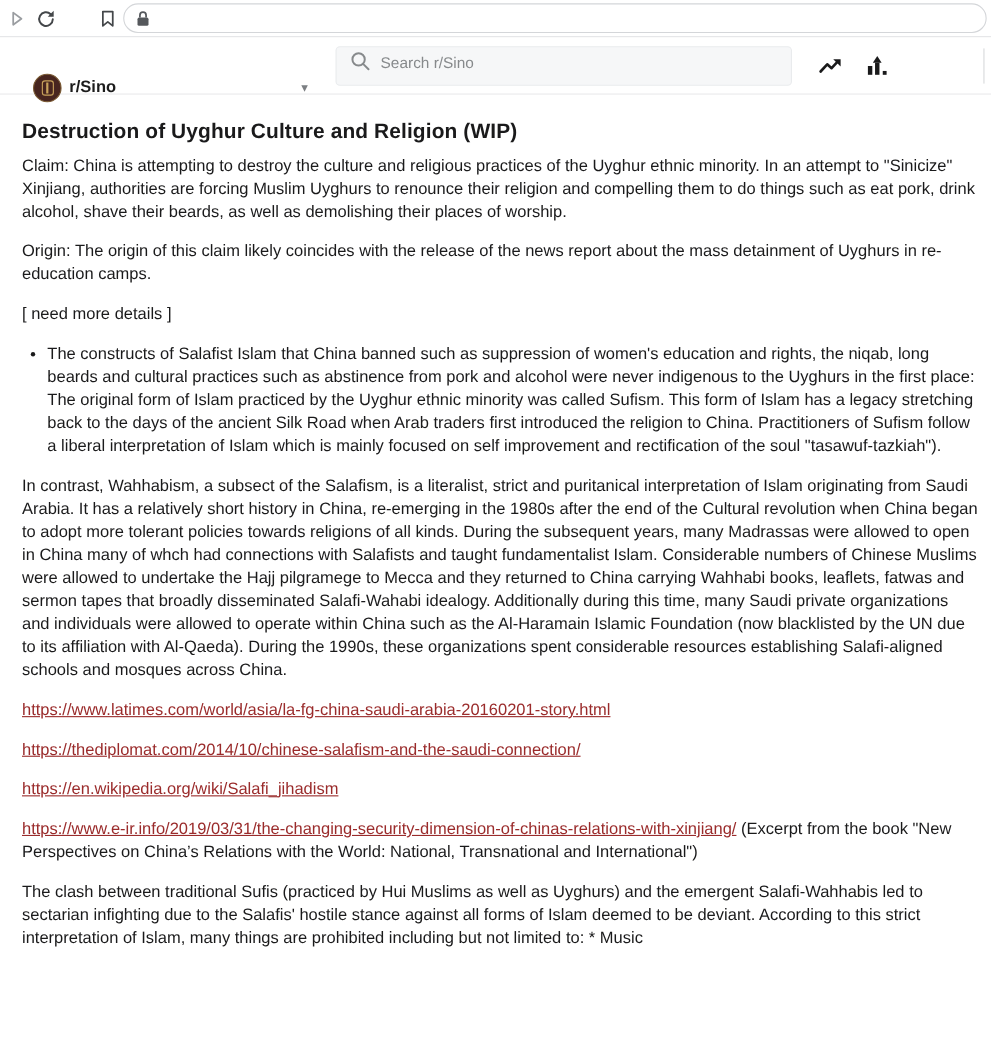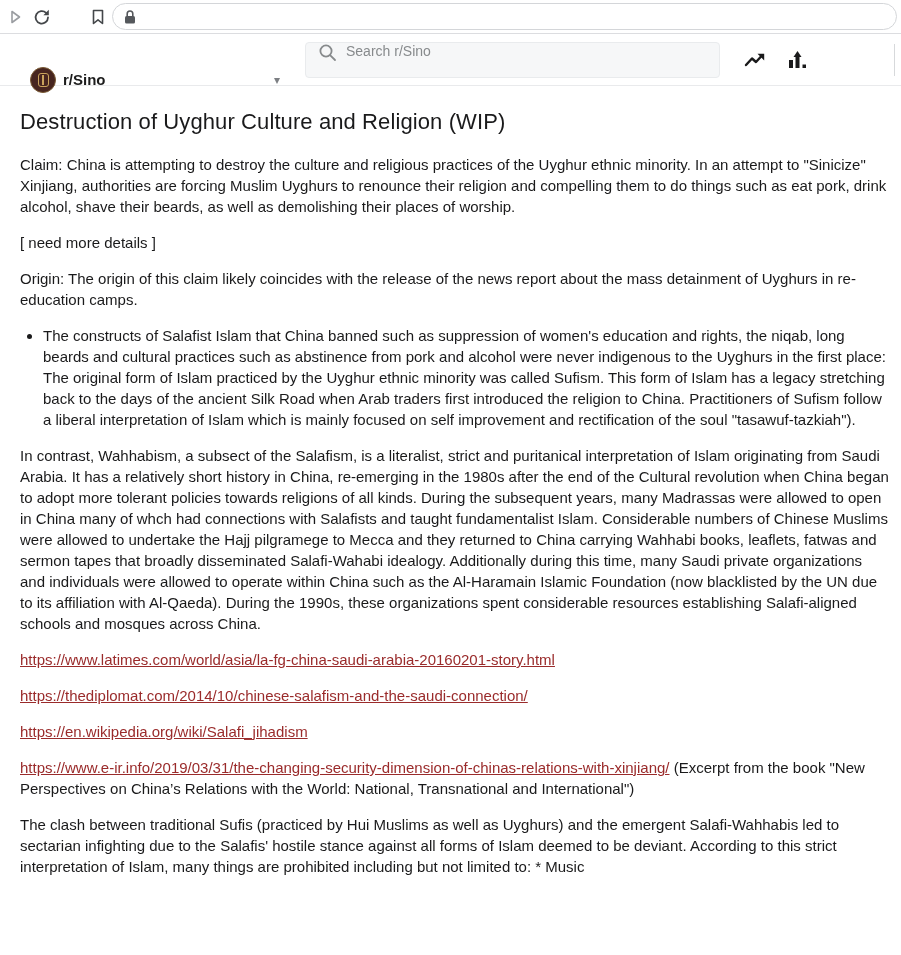--- a/index.html
+++ b/index.html
@@ -37,33 +37,33 @@
   .community { display: flex; align-items: center; margin-left: 30px; width: 250px; cursor: pointer; margin-top: 40px; }
   .avatar { width: 26px; height: 26px; border-radius: 50%; background: #47251f;
     border: 1px solid #7a5a33; display: flex; align-items: center; justify-content: center; flex: 0 0 auto; }
   .emblem { width: 11px; height: 14px; border: 1.5px solid #c9a35c; border-radius: 3px; position: relative; }
   .emblem::after { content: ""; position: absolute; left: 50%; top: 1px; bottom: 1px; width: 2px;
     margin-left: -1px; background: #c9a35c; }
   .community-name { margin-left: 7px; font-size: 15px; font-weight: bold; color: #1c1c1c; }
   .chevron { margin-left: auto; font-size: 12px; color: #7c7f83; }
 
   .search { margin-left: 25px; width: 415px; height: 36px; background: #f6f7f8;
-    border: 1px solid #e9ebed; border-radius: 4px; display: flex; align-items: flex-start; padding: 0 12px; }
+    border: 1px solid #e9ebed; border-radius: 4px; display: flex; align-items: flex-end; padding: 12px 12px; }
   .search svg { flex: 0 0 auto; margin-right: 9px; }
   .search input { flex: 1; border: none; outline: none; background: transparent; font-size: 14px;
     color: #1c1c1c; font-family: "Liberation Sans", sans-serif; }
   .search input::placeholder { color: #878a8c; }
 
   .header-icons { display: flex; align-items: center; margin-left: 24px; gap: 20px; }
   .h-icon { width: 22px; height: 22px; cursor: pointer; }
   .header-divider { position: absolute; right: 6px; top: 10px; width: 1px; height: 32px; background: #d7d9db; }
 
   
   .content { padding: 23px 11px 0 20px; color: #1a1a1b; }
-  .content h1 { font-size: 22px; font-weight: 400; color: #1a1a1b; letter-spacing: 0.1px; margin: 0 0 19px; }
+  .content h1 { font-size: 19px; font-weight: 700; color: #1a1a1b; letter-spacing: 0.1px; margin: 0 0 9px; }
   .content p, .content li { font-size: 15px; line-height: 21px; color: #1a1a1b; }
   .content p { margin: 0 0 15px; }
   .content ul { margin: 0 0 15px; padding-left: 23px; }
   .content a { color: #9a2b2b; text-decoration: underline; cursor: pointer; }
 </style>
 </head>
 <body>
 
 <div class="screen">
 
@@ -117,23 +117,23 @@
       </svg>
     </div>
     <div class="header-divider"></div>
   </div>
 
   <div class="content">
     <h1>Destruction of Uyghur Culture and Religion (WIP)</h1>
 
     <p>Claim: China is attempting to destroy the culture and religious practices of the Uyghur ethnic minority. In an attempt to "Sinicize" Xinjiang, authorities are forcing Muslim Uyghurs to renounce their religion and compelling them to do things such as eat pork, drink alcohol, shave their beards, as well as demolishing their places of worship.</p>
 
+    <p>Origin: The origin of this claim likely coincides with the release of the news report about the mass detainment of Uyghurs in re-education camps.</p>
+
     <p>[ need more details ]</p>
-
-    <p>Origin: The origin of this claim likely coincides with the release of the news report about the mass detainment of Uyghurs in re-education camps.</p>
 
 
     <ul>
       <li>The constructs of Salafist Islam that China banned such as suppression of women's education and rights, the niqab, long beards and cultural practices such as abstinence from pork and alcohol were never indigenous to the Uyghurs in the first place: The original form of Islam practiced by the Uyghur ethnic minority was called Sufism. This form of Islam has a legacy stretching back to the days of the ancient Silk Road when Arab traders first introduced the religion to China. Practitioners of Sufism follow a liberal interpretation of Islam which is mainly focused on self improvement and rectification of the soul "tasawuf-tazkiah").</li>
     </ul>
 
     <p>In contrast, Wahhabism, a subsect of the Salafism, is a literalist, strict and puritanical interpretation of Islam originating from Saudi Arabia. It has a relatively short history in China, re-emerging in the 1980s after the end of the Cultural revolution when China began to adopt more tolerant policies towards religions of all kinds. During the subsequent years, many Madrassas were allowed to open in China many of whch had connections with Salafists and taught fundamentalist Islam. Considerable numbers of Chinese Muslims were allowed to undertake the Hajj pilgramege to Mecca and they returned to China carrying Wahhabi books, leaflets, fatwas and sermon tapes that broadly disseminated Salafi-Wahabi idealogy. Additionally during this time, many Saudi private organizations and individuals were allowed to operate within China such as the Al-Haramain Islamic Foundation (now blacklisted by the UN due to its affiliation with Al-Qaeda). During the 1990s, these organizations spent considerable resources establishing Salafi-aligned schools and mosques across China.</p>
 
     <p class="link-line">
       <a>https://www.latimes.com/world/asia/la-fg-china-saudi-arabia-20160201-story.html</a>

